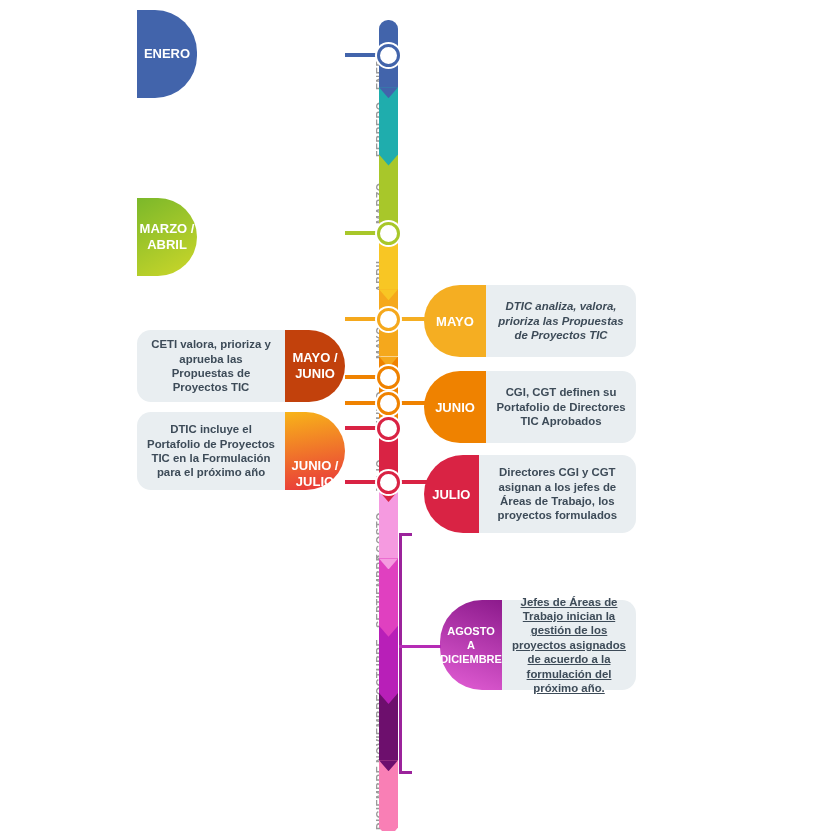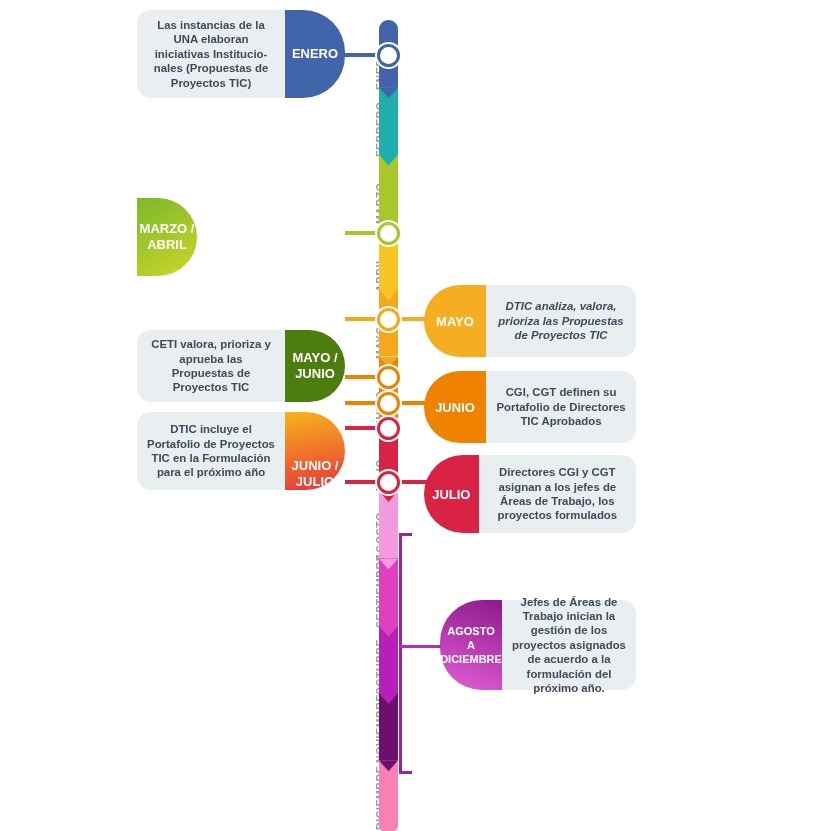--- a/index.html
+++ b/index.html
@@ -137,33 +137,32 @@
       <div class="node" style="left: 377px; top: 221.5px; width: 23px; height: 23px; border-color: rgb(168, 199, 42); z-index: 60; box-shadow: rgb(255, 255, 255) 0px 0px 0px 2px;"></div>
       <div class="node" style="left: 377px; top: 307.5px; width: 23px; height: 23px; border-color: rgb(245, 168, 28); z-index: 60; box-shadow: rgb(255, 255, 255) 0px 0px 0px 2px;"></div>
       <div class="node" style="left: 377px; top: 365.5px; width: 23px; height: 23px; border-color: rgb(239, 130, 0); z-index: 60; box-shadow: rgb(255, 255, 255) 0px 0px 0px 2px;"></div>
       <div class="node" style="left: 377px; top: 391.5px; width: 23px; height: 23px; border-color: rgb(239, 130, 0); z-index: 60; box-shadow: rgb(255, 255, 255) 0px 0px 0px 2px;"></div>
       <div class="node" style="left: 377px; top: 416.5px; width: 23px; height: 23px; border-color: rgb(217, 35, 68); z-index: 60; box-shadow: rgb(255, 255, 255) 0px 0px 0px 2px;"></div>
       <div class="node" style="left: 377px; top: 470.5px; width: 23px; height: 23px; border-color: rgb(217, 35, 68); z-index: 60; box-shadow: rgb(255, 255, 255) 0px 0px 0px 2px;"></div>
       <div class="conn" style="left: 345px; top: 375px; width: 43.5px; background: rgb(239, 130, 0); z-index: 5;"></div>
     </div>
 
   <div class="card-left" style="left:137px;top:10px;width:208px;height:88px;">
-    <div class="txt" style="width:148px;">Las instancias de la UNA elaboran iniciativas Institucio-nales (Propuestas de Proyectos TIC)</div>
     <div class="tag" style="width:60px;background:#4264ab;">ENERO</div>
   </div>
 
   <div class="card-left" style="left:137px;top:198px;width:208px;height:78px;">
     <div class="tag" style="width:60px;background:linear-gradient(150deg,#7bb82a 0%,#cdd72a 100%);">
       <span>MARZO /<br>ABRIL</span>
     </div>
   </div>
 
   <div class="card-left" style="left:137px;top:330px;width:208px;height:72px;">
     <div class="txt" style="width:148px;">CETI valora, prioriza y aprueba las Propuestas de Proyectos TIC</div>
-    <div class="tag" style="width:60px;background:#4d7c0f;">
+    <div class="tag" style="width:60px;background:#c2410c;">
       <span>MAYO /<br>JUNIO</span>
     </div>
   </div>
 
   <div class="card-left" style="left:137px;top:412px;width:208px;height:78px;">
     <div class="txt" style="width:148px;">DTIC incluye el Portafolio de Proyectos TIC en la Formulación para el próximo año</div>
     <div class="tag" style="width:60px;background:linear-gradient(170deg,#f8b419 0%,#e8333c 100%);align-items:flex-end;">
       <span>JUNIO /<br>JULIO</span>
     </div>
   </div>
@@ -180,21 +179,21 @@
 
   <div class="card-right" style="left:424px;top:455px;width:212px;height:78px;">
     <div class="tag" style="width:62px;background:#d92344;">JULIO</div>
     <div class="txt" style="width:176px;">Directores CGI y CGT asignan a los jefes de Áreas de Trabajo, los proyectos formulados</div>
   </div>
 
   <div class="card-right" style="left:440px;top:600px;width:196px;height:90px;">
     <div class="tag" style="width:62px;background:linear-gradient(200deg,#8c1a8c 0%,#e45fd6 100%);font-size:11px;line-height:14px;">
       <span>AGOSTO<br>A<br>DICIEMBRE</span>
     </div>
-    <div class="txt" style="width:134px;">Jefes de Áreas de Trabajo inician la gestión de los proyectos asignados de acuerdo a la formulación del próximo año.</div>
+    <div class="txt" style="width:134px;text-decoration:underline;">Jefes de Áreas de Trabajo inician la gestión de los proyectos asignados de acuerdo a la formulación del próximo año.</div>
   </div>
 
   <div id="bracket" style="left:399px;top:533px;width:16px;height:241px;">
     <div class="vb"></div>
     <div class="hb" style="top:0;"></div>
     <div class="hb" style="bottom:0;"></div>
     <div class="stem" style="left:0;top:112px;width:42px;"></div>
   </div>
 
 </div>

